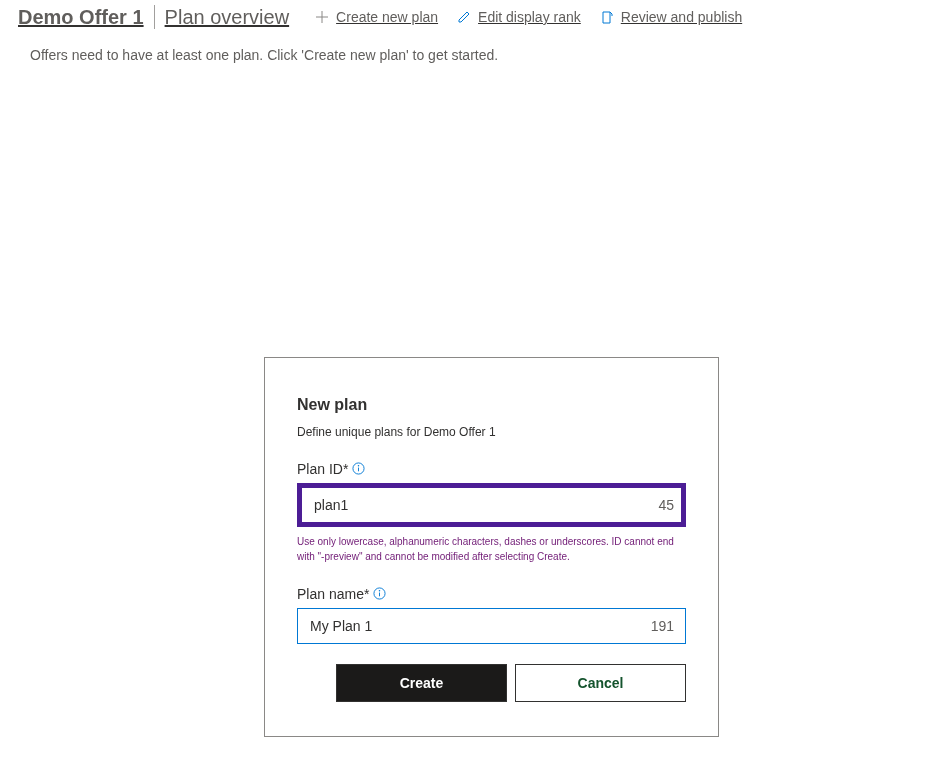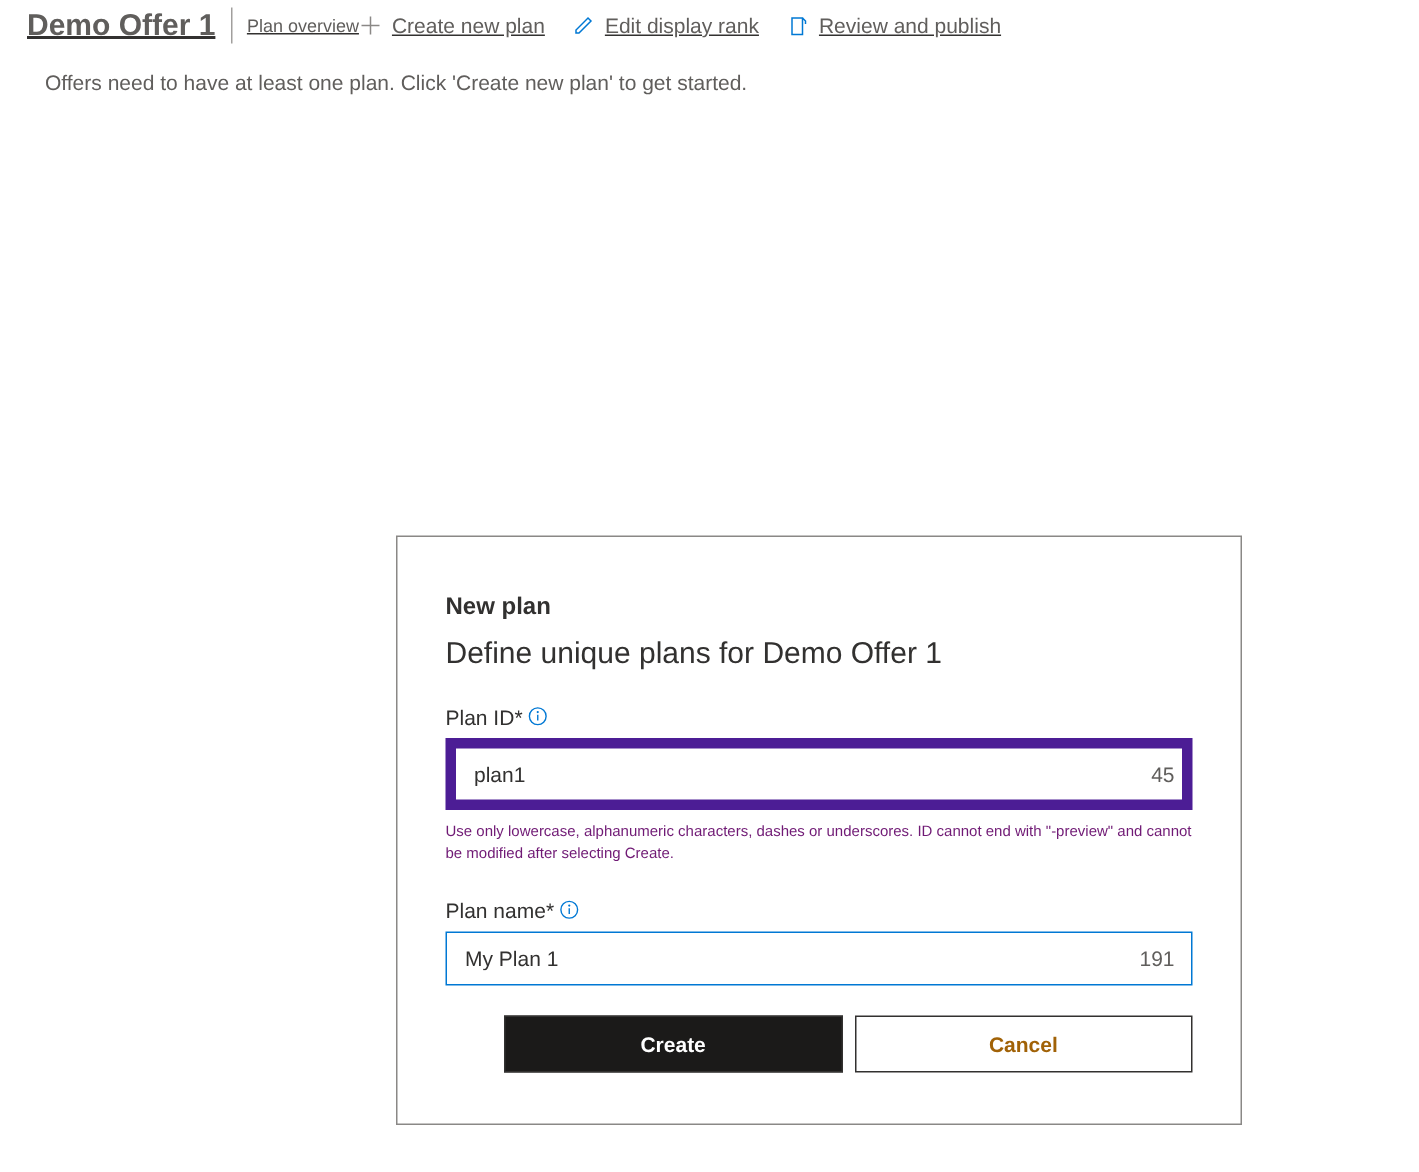--- a/index.html
+++ b/index.html
@@ -29,24 +29,24 @@
       color: #605e5c;
       padding-right: 10px;
     }
     .divider {
       width: 1px;
       height: 24px;
       background: #a19f9d;
       margin-right: 10px;
     }
     .page-title {
-      font-size: 12px;
+      font-size: 20px;
       font-weight: 400;
       color: #605e5c;
-      margin-right: 0;
+      margin-right: 25px;
     }
     .toolbar {
       display: flex;
       gap: 18px;
       align-items: center;
     }
     .toolbar-btn {
       display: flex;
       align-items: center;
       gap: 6px;
@@ -66,33 +66,33 @@
     }
     .instruction {
       padding: 10px 30px;
       color: #605e5c;
       font-size: 14px;
     }
     .dialog {
       position: absolute;
       top: 357px;
       left: 264px;
-      width: 564px;
+      width: 455px;
       border: 1px solid #8a8886;
       background: #ffffff;
       padding: 38px 32px 34px 32px;
     }
     .dialog-title {
       font-size: 16px;
       font-weight: 600;
       color: #323130;
       margin-bottom: 4px;
     }
     .dialog-subtitle {
-      font-size: 20px;
+      font-size: 12px;
       color: #323130;
       margin-bottom: 22px;
       margin-top: 11px;
     }
     .field-label {
       font-size: 14px;
       color: #323130;
       margin-bottom: 6px;
       display: flex;
       align-items: center;
@@ -106,21 +106,21 @@
     }
     .input-wrap {
       position: relative;
       margin-bottom: 8px;
     }
     .text-input {
       width: 100%;
       padding: 9px 50px 9px 12px;
       font-size: 14px;
       font-family: inherit;
-      border: 7px solid #4c1d95;
+      border: 5px solid #4c1d95;
       outline: none;
       color: #323130;
     }
     .text-input.focused {
       border: 1px solid #0078d4;
     }
     .char-count {
       position: absolute;
       right: 12px;
       top: 50%;
@@ -150,21 +150,21 @@
       cursor: pointer;
       border: 1px solid #323130;
       font-weight: 600;
     }
     .btn-primary {
       background: #1b1a19;
       color: #ffffff;
     }
     .btn-secondary {
       background: #ffffff;
-      color: #a16207;
+      color: #14532d;
     }
   </style>
 </head>
 <body>
 
 <div class="header">
   <span class="offer-name">Demo Offer 1</span>
   <span class="divider"></span>
   <span class="page-title">Plan overview</span>
   <div class="toolbar">

